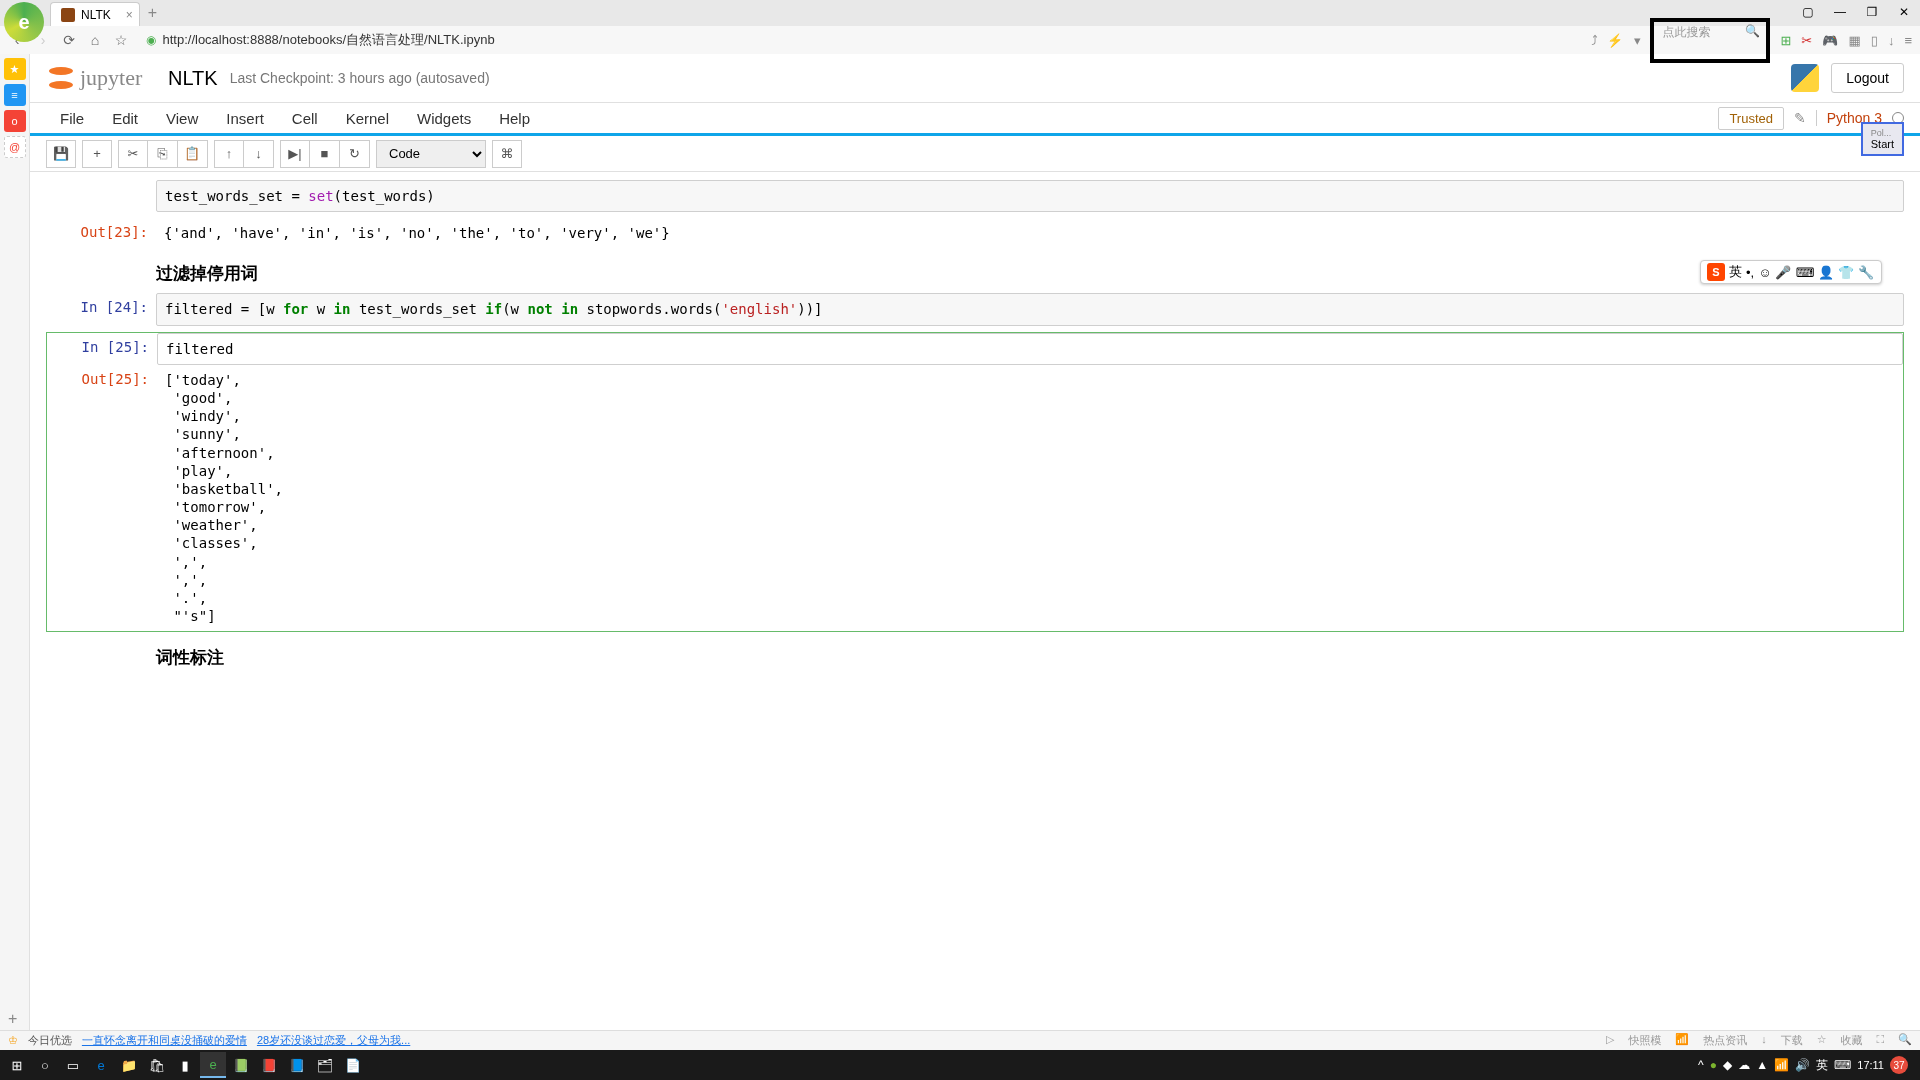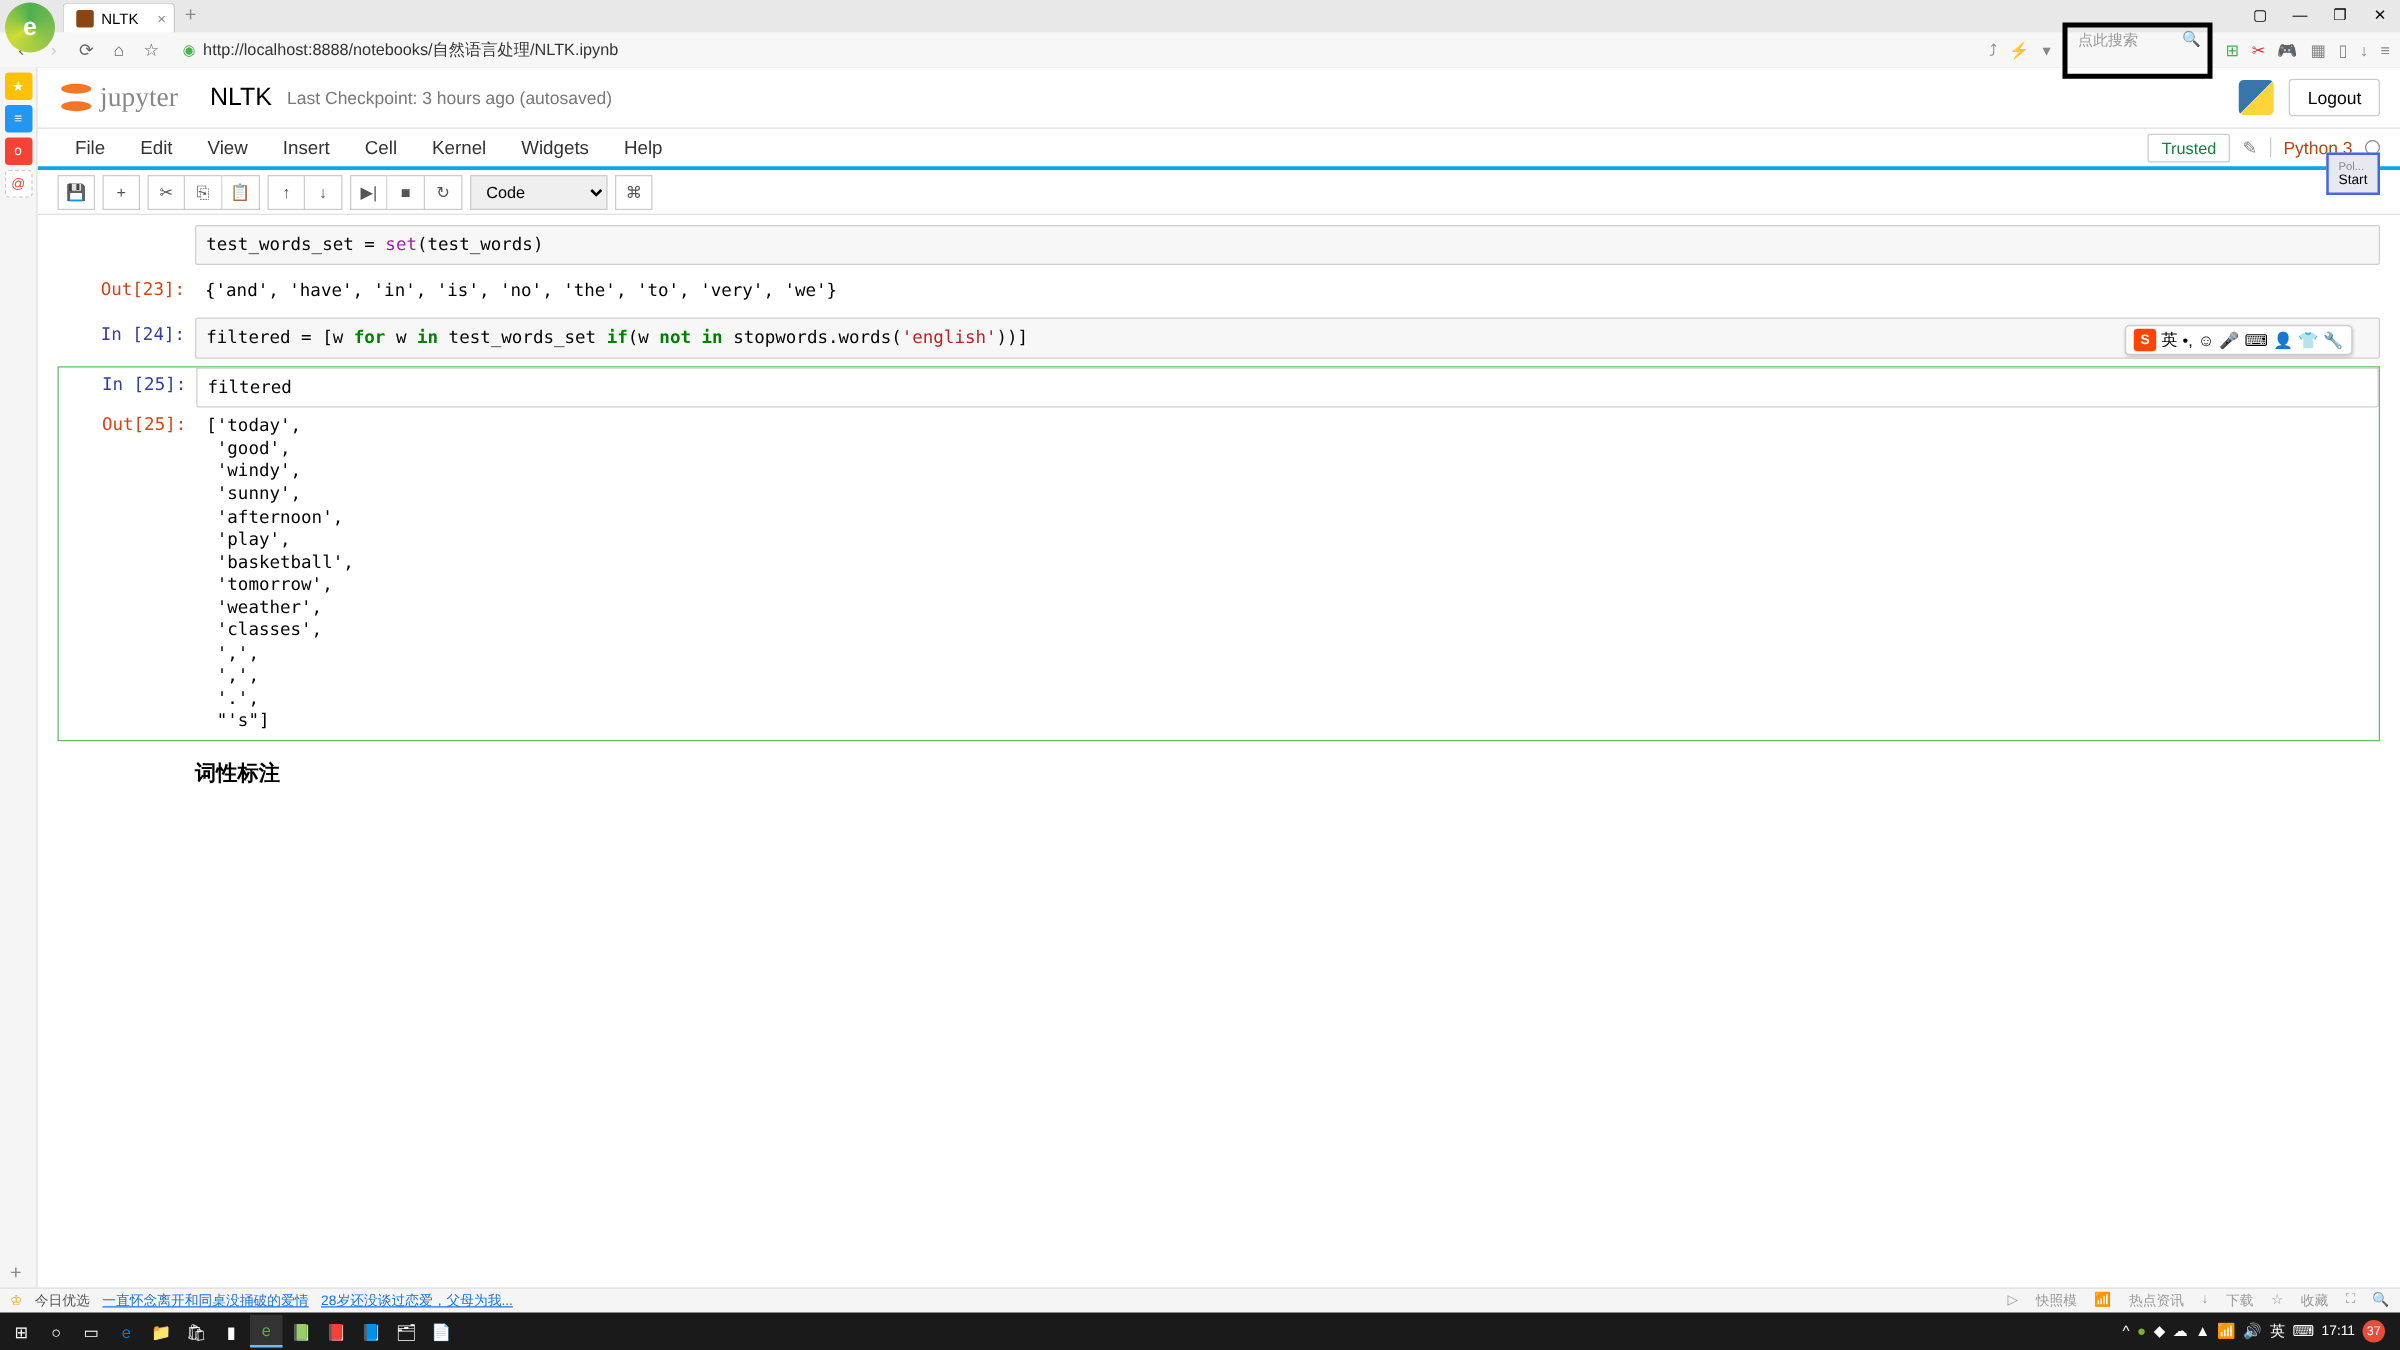--- a/index.html
+++ b/index.html
@@ -38,21 +38,21 @@
 .notebook-title { font-size: 20px; color: #000; }
 .checkpoint { font-size: 14px; color: #777; }
 .header-right { margin-left: auto; display: flex; align-items: center; gap: 12px; }
 .python-icon { width: 28px; height: 28px; background: linear-gradient(135deg, #3776ab 50%, #ffd43b 50%); border-radius: 4px; }
 .logout-btn { border: 1px solid #ccc; padding: 6px 14px; border-radius: 3px; background: #fff; font-size: 14px; cursor: pointer; }
 
 
 .menubar { display: flex; align-items: center; padding: 0 16px; border-bottom: 3px solid #0ea5e9; border-top: 1px solid #e0e0e0; height: 34px; }
 .menu-item { padding: 6px 14px; font-size: 15px; color: #333; cursor: pointer; }
 .menu-right { margin-left: auto; display: flex; align-items: center; gap: 10px; }
-.trusted { border: 1px solid #ccc; padding: 3px 10px; font-size: 13px; color: #15803d; border-radius: 2px; }
+.trusted { border: 1px solid #ccc; padding: 3px 10px; font-size: 13px; color: #a16207; border-radius: 2px; }
 .pencil { color: #888; font-size: 14px; }
 .kernel-name { font-size: 14px; color: #c2410c; border-left: 1px solid #ccc; padding-left: 10px; }
 .kernel-dot { width: 12px; height: 12px; border: 1px solid #888; border-radius: 50%; display: inline-block; }
 
 
 .toolbar { display: flex; align-items: center; padding: 4px 16px; gap: 0; border-bottom: 1px solid #e0e0e0; height: 36px; }
 .tool-btn { border: 1px solid #ccc; background: #fff; width: 30px; height: 28px; display: flex; align-items: center; justify-content: center; font-size: 13px; cursor: pointer; color: #555; }
 .tool-group { display: flex; margin-right: 6px; }
 .tool-group .tool-btn:not(:first-child) { border-left: none; }
 .cell-type { border: 1px solid #ccc; height: 28px; padding: 0 8px; font-size: 13px; width: 110px; }
@@ -224,20 +224,23 @@
       </div>
     </div>
 
     <div class="cell">
       <div class="prompt out">Out[23]:</div>
       <div class="cell-body">
         <div class="output-area">{'and', 'have', 'in', 'is', 'no', 'the', 'to', 'very', 'we'}</div>
       </div>
     </div>
 
+    <div class="markdown-cell">
+      <h3>过滤掉停用词</h3>
+    </div>
 
     <div class="cell">
       <div class="prompt in">In [24]:</div>
       <div class="cell-body">
         <div class="input-area">filtered = [w <span class="kw">for</span> w <span class="kw">in</span> test_words_set <span class="kw">if</span>(w <span class="kw">not</span> <span class="kw">in</span> stopwords.words(<span class="str">'english'</span>))]</div>
       </div>
     </div>
 
     <div class="cell selected">
       <div style="display:flex;flex-direction:column;width:100%">

